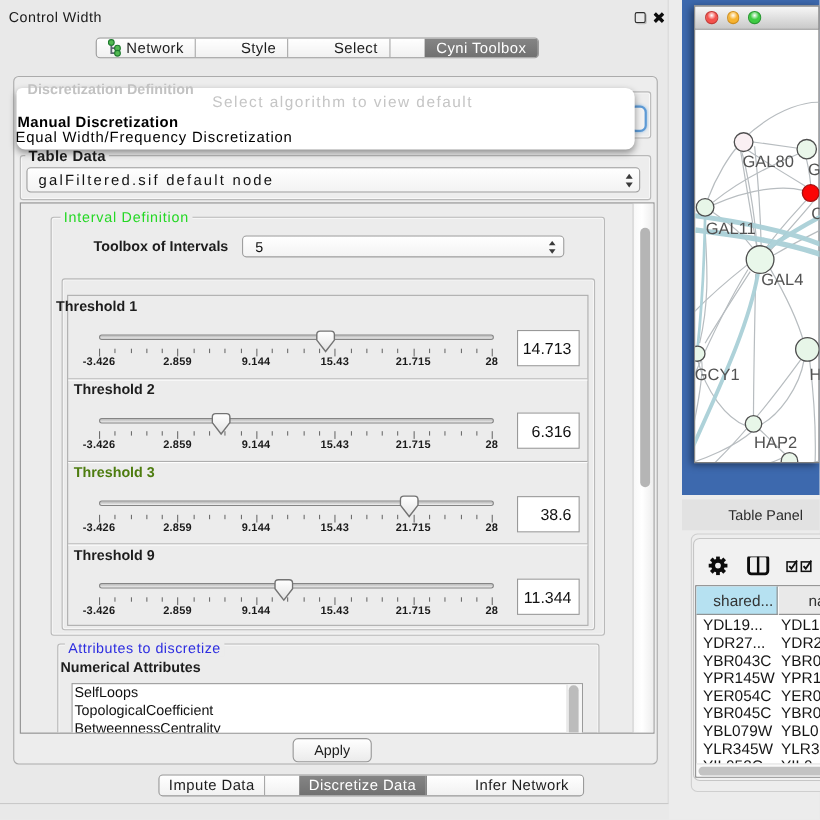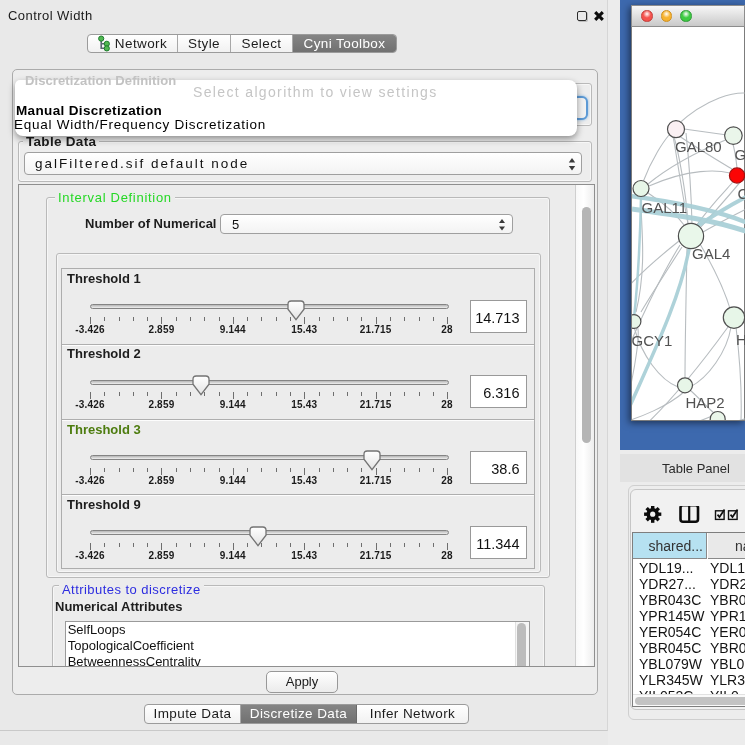--- a/index.html
+++ b/index.html
@@ -1,18 +1,18 @@
 <!DOCTYPE html>
 <html><head><meta charset="utf-8"><style>
 *{margin:0;padding:0;box-sizing:border-box;}
 html,body{width:745px;height:745px;overflow:hidden;background:#e9e9e9;
   font-family:"Liberation Sans",sans-serif;-webkit-font-smoothing:antialiased;}
 .ab{position:absolute;}
 .seg{display:flex;border:1px solid #9b9b9b;border-radius:4px;overflow:hidden;
-  background:linear-gradient(#ffffff,#f1f1f1);font-size:13.5px;letter-spacing:0.4px;color:#1c1c1c;}
+  background:linear-gradient(#ffffff,#f1f1f1);font-size:13.5px;letter-spacing:0.4px;color:#1c1c1c;gap:31px;}
 .seg>div{display:flex;align-items:center;justify-content:center;border-right:1px solid #a8a8a8;}
 .seg>div:last-child{border-right:none;}
 .seg>div.sel{background:linear-gradient(#858585,#717171);color:#fff;border-right-color:#6a6a6a;}
 .gb{position:absolute;border:1px solid #b9b9b9;border-radius:3px;box-shadow:inset 0 0 0 1px rgba(255,255,255,.55);}
 .gl{position:absolute;font-size:13px;letter-spacing:0.7px;background:#ececec;padding:0 3px;white-space:nowrap;}
 .vbox{position:absolute;border:1px solid #999;background:#fff;font-size:14.5px;color:#111;
   text-align:right;padding-right:6px;}
 .tick{position:absolute;width:1px;background:#6e6e6e;}
 .tlab{position:absolute;font-size:10px;letter-spacing:0.2px;font-weight:bold;color:#1a1a1a;transform:translateX(-50%);white-space:nowrap;}
 .thm{position:absolute;}
@@ -39,36 +39,36 @@
 <div class="gb" style="left:18px;top:83px;width:574px;height:43px;"></div>
 <div class="gb" style="left:18px;top:141px;width:574px;height:41px;"></div>
 <div class="ab" style="left:23px;top:133.5px;font-size:13.5px;letter-spacing:0.3px;font-weight:bold;color:#1d1d1d;background:#ededed;padding:0 3px;">Table Data</div>
 <div class="ab" style="left:24px;top:152px;width:558px;height:23px;border:1px solid #9f9f9f;border-radius:4px;background:linear-gradient(#ffffff,#f3f3f3);font-size:13.5px;letter-spacing:2px;color:#111;line-height:22px;padding-left:10px;">galFiltered.sif default node<svg width="8" height="13" viewBox="0 0 8 13" style="position:absolute;right:5px;top:5px;">
       <path d="M4 0 L7.2 4.4 L0.8 4.4 Z" fill="#3a3a3a"></path>
       <path d="M4 12.4 L7.2 8 L0.8 8 Z" fill="#3a3a3a"></path>
     </svg></div>
 <div class="ab" style="left:572px;top:96px;width:16px;height:24px;border:2.5px solid #5d9ad5;border-radius:6px;background:#f2f2f2;box-shadow:0 0 3px #86b7e4;z-index:40;"></div>
 <div class="ab" style="left:15px;top:80px;width:562px;height:56px;background:#fff;border-radius:5px 8px 8px 8px;box-shadow:0 3px 7px rgba(0,0,0,0.4);z-index:50;"></div>
 <div class="ab" style="left:25px;top:73px;font-size:13px;letter-spacing:0.1px;font-weight:bold;color:#c2c2c2;z-index:60;">Discretization Definition</div>
-<div class="ab" style="left:193px;top:83.5px;font-size:14px;letter-spacing:1.35px;color:#c5c5c5;z-index:60;">Select algorithm to view settings</div>
+<div class="ab" style="left:193px;top:83.5px;font-size:14px;letter-spacing:1.35px;color:#c5c5c5;z-index:60;">Select algorithm to view default</div>
 <div class="ab" style="left:16px;top:103px;font-size:13.5px;letter-spacing:0.35px;font-weight:bold;color:#000;z-index:60;">Manual Discretization</div>
 <div class="ab" style="left:14px;top:117px;font-size:13.5px;letter-spacing:0.75px;color:#000;z-index:60;">Equal Width/Frequency Discretization</div>
 <div class="ab" style="left:18px;top:184px;width:577px;height:483px;border:1px solid #8f8f8f;background:#ececec;overflow:hidden;">
 <div class="ab" style="left:556px;top:0;width:20px;height:481px;background:linear-gradient(90deg,#f8f8f8,#ffffff 40%,#ececec);border-left:1px solid #cfcfcf;"></div>
 <div class="ab" style="left:563px;top:22px;width:9px;height:236px;background:#b5b5b5;border-radius:4.5px;"></div>
 <div class="gb" style="left:27px;top:12px;width:504px;height:381px;"></div>
 <div class="gl" style="left:36px;top:5px;color:#25d825;">Interval Definition</div>
-<div class="ab" style="left:66px;top:31px;font-size:13px;font-weight:bold;color:#1d1d1d;">Number of Numerical</div>
+<div class="ab" style="left:66px;top:31px;font-size:13px;font-weight:bold;color:#1d1d1d;">Toolbox of Intervals</div>
 <div class="ab" style="left:201px;top:29px;width:293px;height:20px;border:1px solid #9f9f9f;border-radius:4px;background:linear-gradient(#ffffff,#f3f3f3);font-size:13px;color:#111;line-height:19px;padding-left:11px;">5<svg width="8" height="12" viewBox="0 0 8 12" style="position:absolute;right:6px;top:4px;">
         <path d="M4 0 L7 4 L1 4 Z" fill="#3a3a3a"></path>
         <path d="M4 11.6 L7 7.6 L1 7.6 Z" fill="#3a3a3a"></path>
       </svg></div>
 <div class="gb" style="left:37px;top:68px;width:485px;height:320px;"></div>
 <div class="ab" style="left:42px;top:83px;width:474px;height:301px;border:1px solid #adadad;"></div>
-<div class="ab" style="left:48px;top:86.0px;font-size:13px;font-weight:bold;color:#1d1d1d;">Threshold 1</div>
+<div class="ab" style="left:32px;top:86.0px;font-size:13px;font-weight:bold;color:#1d1d1d;">Threshold 1</div>
 <div class="ab" style="left:70.6px;top:119.4px;width:359px;height:5px;border:1px solid #848484;border-radius:2.5px;background:linear-gradient(#b5b5b5,#efefef);"></div>
 <div class="tick" style="left:71.0px;top:132.0px;height:7px;"></div>
 <div class="tick" style="left:85.3px;top:132.0px;height:4px;"></div>
 <div class="tick" style="left:99.6px;top:132.0px;height:4px;"></div>
 <div class="tick" style="left:113.9px;top:132.0px;height:4px;"></div>
 <div class="tick" style="left:128.1px;top:132.0px;height:4px;"></div>
 <div class="tlab" style="left:71.0px;top:139.0px;">-3.426</div>
 <div class="tick" style="left:142.4px;top:132.0px;height:7px;"></div>
 <div class="tick" style="left:156.7px;top:132.0px;height:4px;"></div>
 <div class="tick" style="left:171.0px;top:132.0px;height:4px;"></div>

